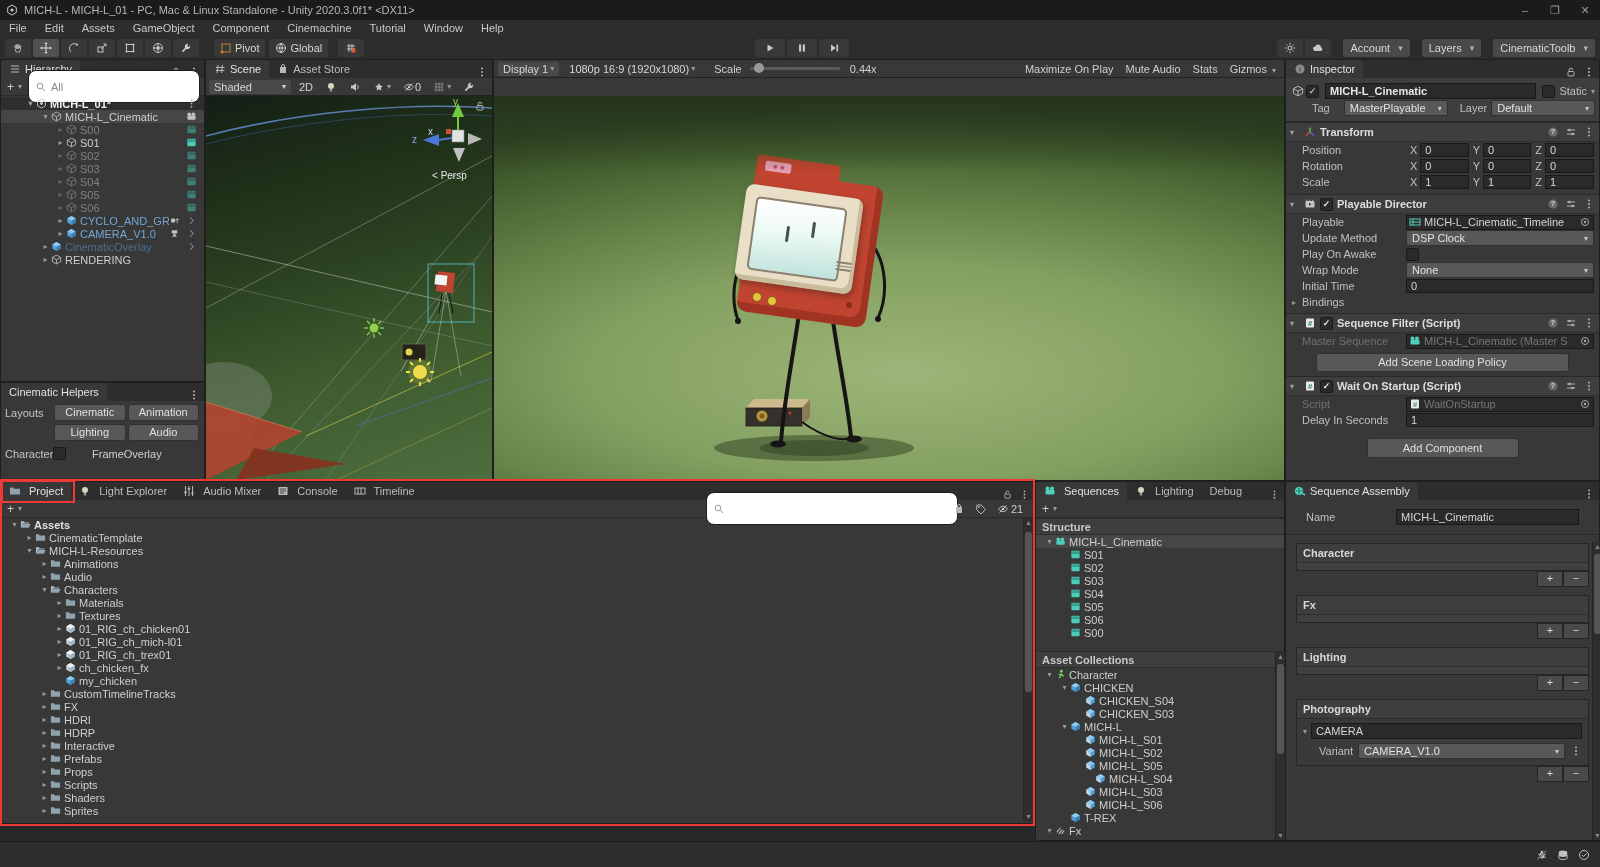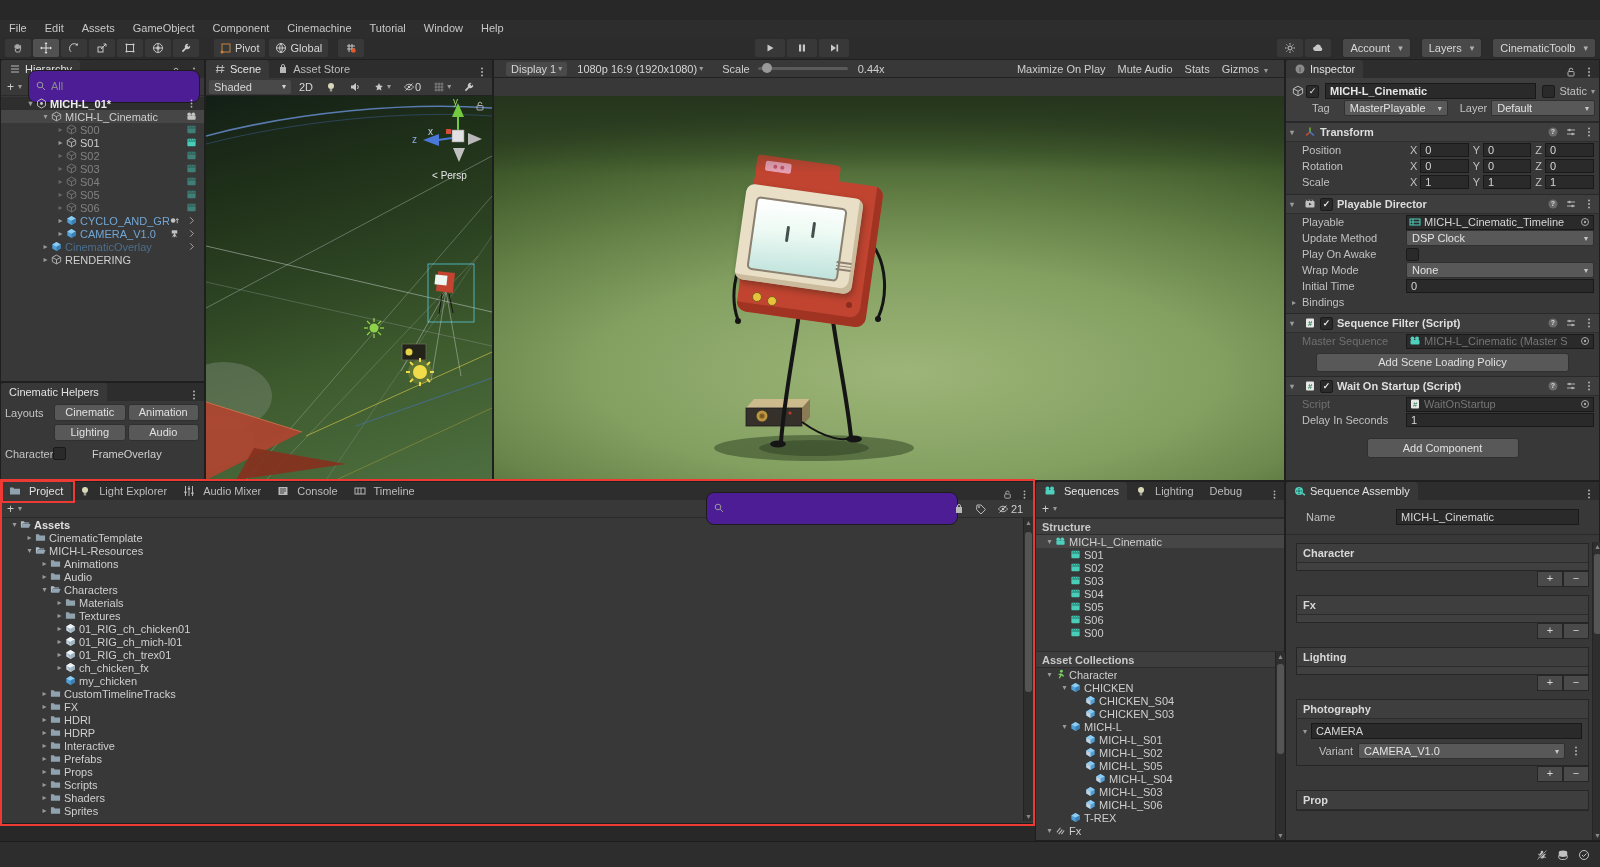--- a/index.html
+++ b/index.html
@@ -32,21 +32,21 @@
   .panel{position:absolute;background:#383838;border:1px solid #1f1f1f;box-sizing:border-box;}
   .tabstrip{height:18px;background:#2d2d2d;display:flex;align-items:flex-end;}
   .tab{height:18px;display:flex;align-items:center;padding:0 8px;color:#bdbdbd;background:#2d2d2d;}
   .tab.active{background:#383838;color:#e2e2e2;border-radius:3px 3px 0 0;}
   .tab svg{width:12px;height:12px;margin-right:4px;}
   .striprt{margin-left:auto;display:flex;align-items:center;padding-right:4px;gap:6px;}
   .striprt svg{width:11px;height:11px;}
   .srow{height:17px;display:flex;align-items:center;padding:0 4px;background:#383838;border-bottom:1px solid #2b2b2b;}
   .plus{color:#cfcfcf;font-size:12px;padding:0 2px;}
   .caret-s{color:#9a9a9a;font-size:8px;margin-left:2px;}
-  .searchbox{height:13px;background:#4c1d95;border:1px solid #1c1c1c;border-radius:8px;display:flex;padding:9px 6px;color:#8a8a8a;}
+  .searchbox{height:13px;background:#ffffff;border:1px solid #1c1c1c;border-radius:8px;display:flex;align-items:center;padding:9px 6px;color:#8a8a8a;}
   .searchbox svg{width:10px;height:10px;margin-right:4px;}
   
   .tree{overflow:hidden;}
   .trow{height:13px;display:flex;align-items:center;white-space:nowrap;color:#cfcfcf;}
   .trow .fold{width:11px;color:#9a9a9a;font-size:8px;text-align:center;flex:none;}
   .ticon{margin-right:3px;flex:none;}
   .ticon svg{width:11px;height:11px;}
   .tlabel{overflow:hidden;text-overflow:clip;}
   .tright{margin-left:auto;display:flex;align-items:center;gap:3px;padding-right:4px;}
   .trow.dim{opacity:.48;}
@@ -67,21 +67,21 @@
   #sceneview{left:205px;top:59px;width:288px;height:422px;}
   #scn-tools{height:17px;background:#383838;border-bottom:1px solid #222;display:flex;align-items:center;padding:0 3px;gap:4px;}
   .mini-dd{display:flex;align-items:center;background:#494949;border-radius:2px;height:14px;padding:0 5px;color:#d6d6d6;}
   .mini-btn{display:flex;align-items:center;background:#383838;border-radius:2px;height:14px;padding:0 4px;color:#d6d6d6;}
   .mini-btn svg{width:11px;height:11px;}
   #scn-content{position:absolute;left:0;top:36px;width:286px;height:384px;overflow:hidden;
      background:linear-gradient(165deg,#131f16 0%,#1f3019 22%,#2c4322 45%,#3e5b2e 68%,#4d6f40 100%);}
   .axlab{position:absolute;color:#e6e6e6;font-size:10px;}
   
   #gameview{left:493px;top:59px;width:792px;height:422px;}
-  #gm-tools{height:17px;background:#383838;border-bottom:1px solid #222;display:flex;align-items:center;padding:0 12px;color:#cfcfcf;}
+  #gm-tools{height:17px;background:#383838;border-bottom:1px solid #222;display:flex;align-items:center;padding:0 4px;color:#cfcfcf;}
   #gm-content{position:absolute;left:0;top:36px;width:790px;height:384px;overflow:hidden;
      background:radial-gradient(100% 70% at 52% 72%, #9db578 0%, #83a061 40%, #627e45 65%, #45602f 85%, #364d26 100%);}
   #gm-top-shade{position:absolute;left:0;top:0;width:100%;height:100%;
      background:linear-gradient(#25351d 0%, rgba(37,53,29,0) 20%),
                 radial-gradient(120% 95% at 50% 60%, rgba(0,0,0,0) 55%, rgba(18,28,10,.38) 100%);}
   .char-part{position:absolute;}
   
   #inspector{left:1285px;top:59px;width:315px;height:422px;}
   .ins-goblock{background:#3e3e3e;border-bottom:1px solid #292929;padding:4px 4px 5px 4px;}
   .gorow{display:flex;align-items:center;height:18px;}
@@ -130,20 +130,34 @@
   #statusicons{margin-left:auto;display:flex;align-items:center;gap:9px;padding-right:10px;}
   #statusicons svg{width:14px;height:14px;}
   
   .red-annot{position:absolute;border:2px solid #ee3a34;pointer-events:none;z-index:60;}
 </style>
 </head>
 <body>
 
 <div id="app">
 
+  <div id="titlebar" class="abs flex">
+    <span class="appicon">
+        <svg viewBox="0 0 12 12" style="width: 12px; height: 12px;">
+          <path d="M6 1l4.3 2.5v5L6 11 1.7 8.5v-5z" fill="none" stroke="#c8c8c8"></path>
+          <circle cx="6" cy="6" r="1.6" fill="#c8c8c8"></circle>
+        </svg>
+      </span>
+    <span>MICH-L - MICH-L_01 - PC, Mac &amp; Linux Standalone - Unity 2020.3.0f1* &lt;DX11&gt;</span>
+    <span id="wincontrols">
+      <span>–</span>
+      <span>❐</span>
+      <span>✕</span>
+    </span>
+  </div>
 
   <div id="menubar" class="abs flex">
       <span class="menu-item">File</span>
       <span class="menu-item">Edit</span>
       <span class="menu-item">Assets</span>
       <span class="menu-item">GameObject</span>
       <span class="menu-item">Component</span>
       <span class="menu-item">Cinemachine</span>
       <span class="menu-item">Tutorial</span>
       <span class="menu-item">Window</span>
@@ -1847,23 +1861,20 @@
               <circle cx="6" cy="9.5" r="1" fill="#b0b0b0"></circle>
             </svg>
           </span>
       </div>
     </div>
     <div class="pmrow" style="margin:0 10px;">
       <span class="pm">+</span>
       <span class="pm">−</span>
       </div>
 
-    <div class="asm-sect">
-      <div class="shead">Prop</div>
-    </div>
 
     <div class="vsb" style="left:306px;top:60px;height:298px;">
       <span class="ar" style="top:0;">▲</span>
       <span class="thumb" style="top:12px;height:80px;"></span>
       <span class="ar" style="bottom:0;">▼</span>
     </div>
   </div>
 
   <div id="statusbar" class="abs">
     <span id="statusicons">

